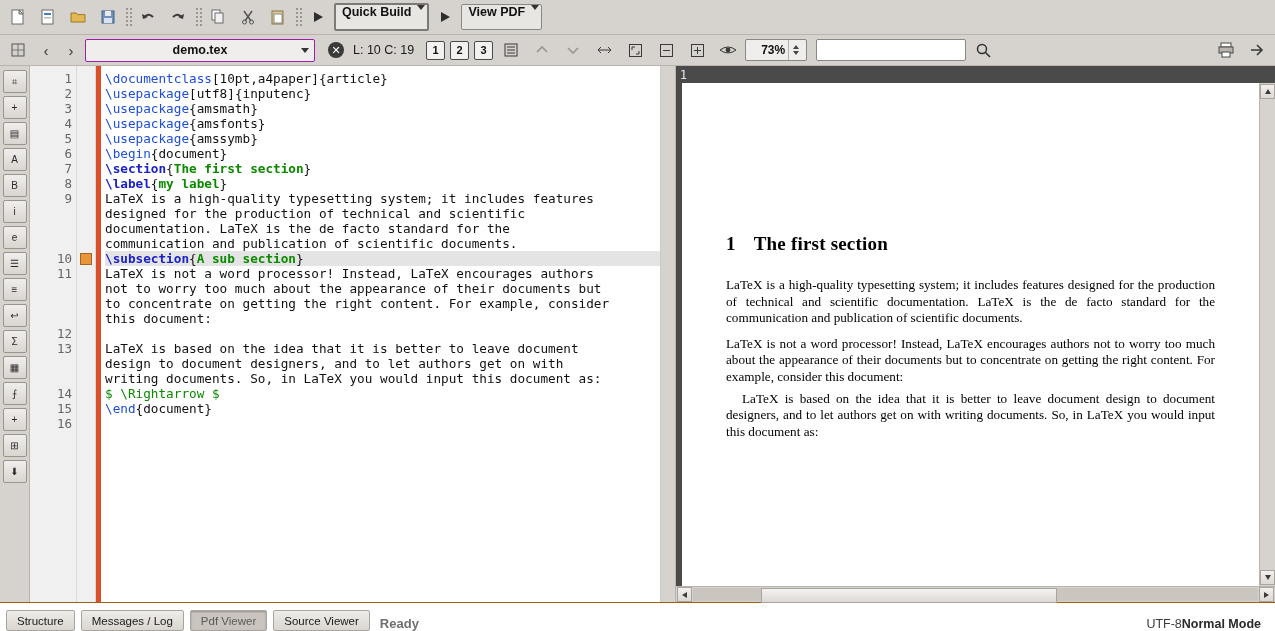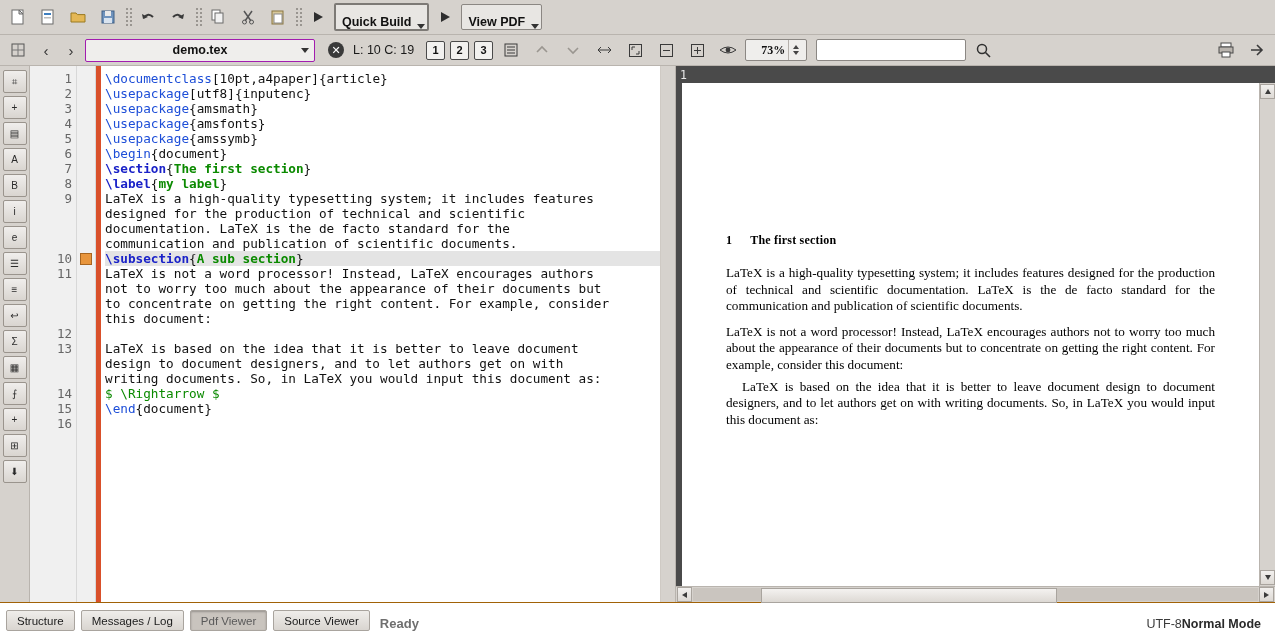--- a/index.html
+++ b/index.html
@@ -35,21 +35,21 @@
   .tb-btn svg { display: block; }
   .grip {
     width: 8px; height: 22px;
     background-image: radial-gradient(#8e8a85 1px, transparent 1px);
     background-size: 4px 4px;
     background-position: 1px 1px;
     opacity: .85;
   }
   .combo {
     height: 24px;
-    display: flex; align-items: flex-end;
+    display: flex; align-items: flex-start;
     border: 2px solid #7d7a76;
     background: #e8e6e3;
     padding: 0 2px 0 6px;
     font-size: 12.5px;
     font-weight: bold;
     color: #111;
     border-radius: 2px;
   }
   .combo .arrow {
     margin-left: 6px;
@@ -116,21 +116,20 @@
   }
   .zoombox {
     height: 20px; width: 56px;
     border: 1px solid #8b8783;
     background: #efeeec;
     display:flex;align-items:center;justify-content:flex-end;
     padding-right: 4px;
     font-size: 12px; font-weight: bold; color: #111;
     position: relative;
     border-radius: 2px;
-    font-family: Liberation Serif, serif;
   }
   .spin {
     width: 13px; height: 20px;
     border-left: 1px solid #b5b0ab;
     display:flex;flex-direction:column;align-items:center;justify-content:center;
     margin-left: 3px;
   }
   .spin i {
     display:block; width:0;height:0;
     border-left: 3px solid transparent;
@@ -268,22 +267,22 @@
   }
   .page {
     width: 590px;
     background: #fff;
     padding: 20px 44px 0 44px;
     box-sizing: border-box;
     color: #000;
     font-family: "Liberation Serif", serif;
   }
   .page h1 {
-    font-size: 12px;
-    margin: 130px 0 17px 0;
+    font-size: 19px;
+    margin: 130px 0 22px 0;
     font-weight: bold;
     letter-spacing: .2px;
   }
   .page h1 .num { margin-right: 18px; }
   .page p {
     font-size: 13.2px;
     line-height: 16.6px;
     margin: 0 0 9px 0;
     text-align: justify;
   }

